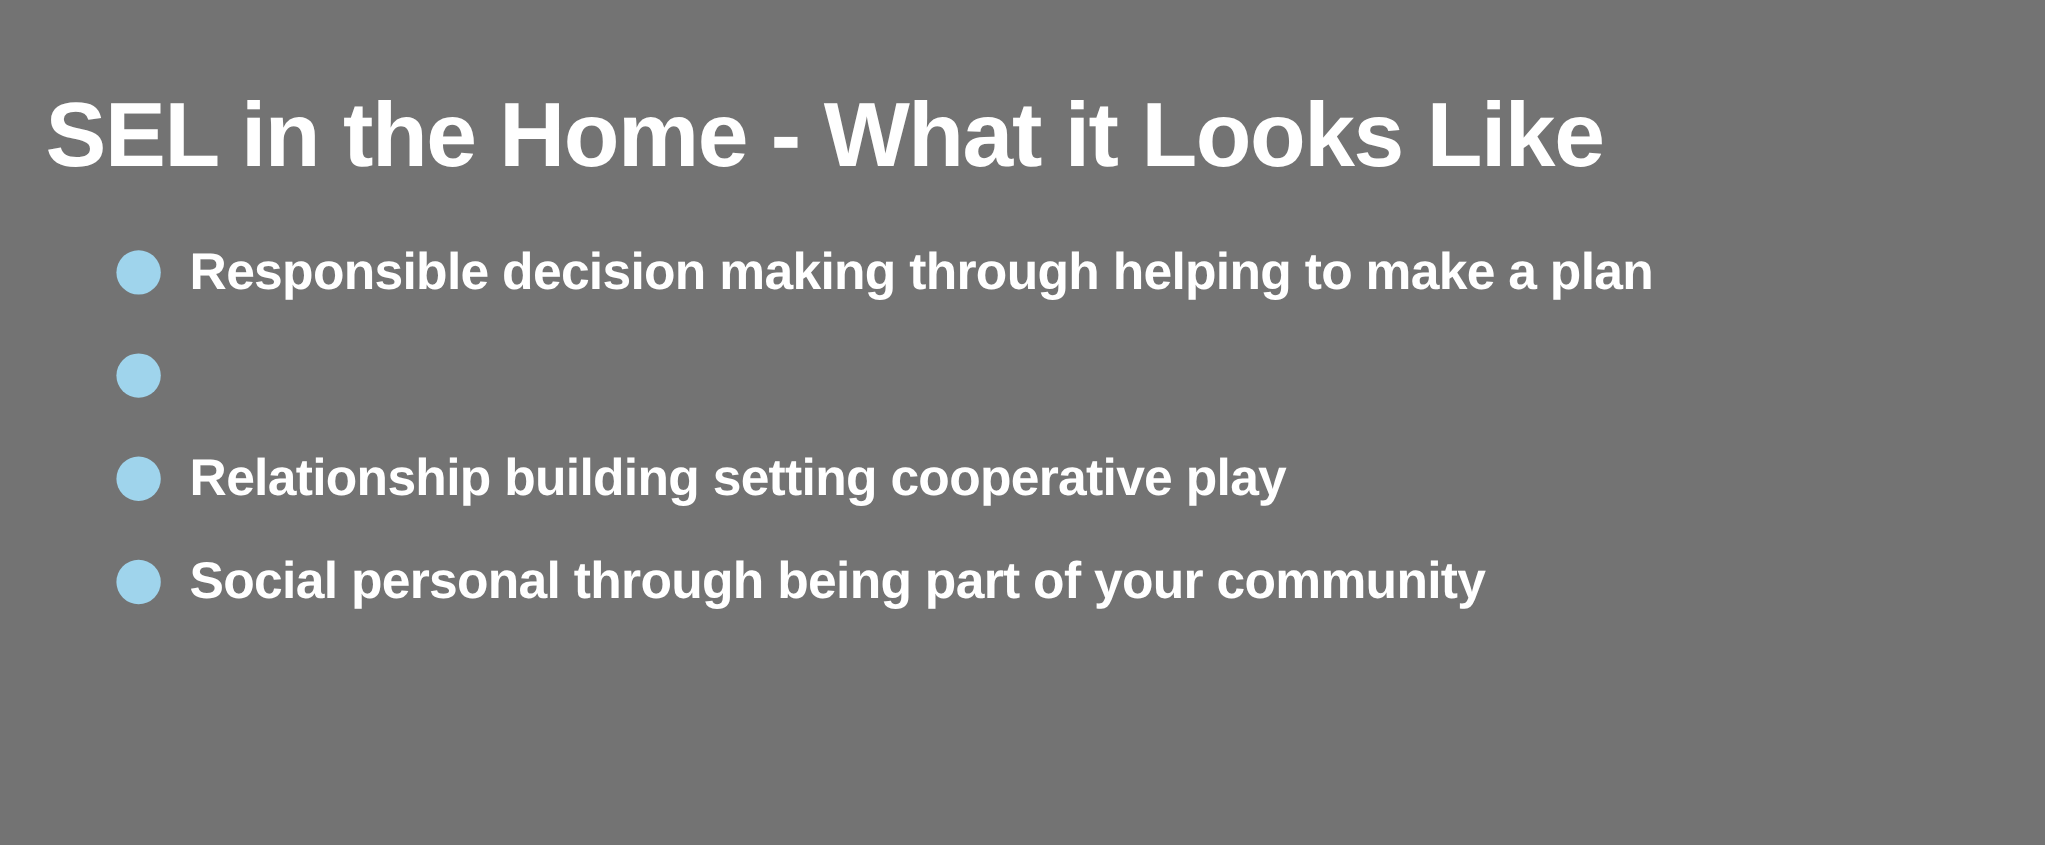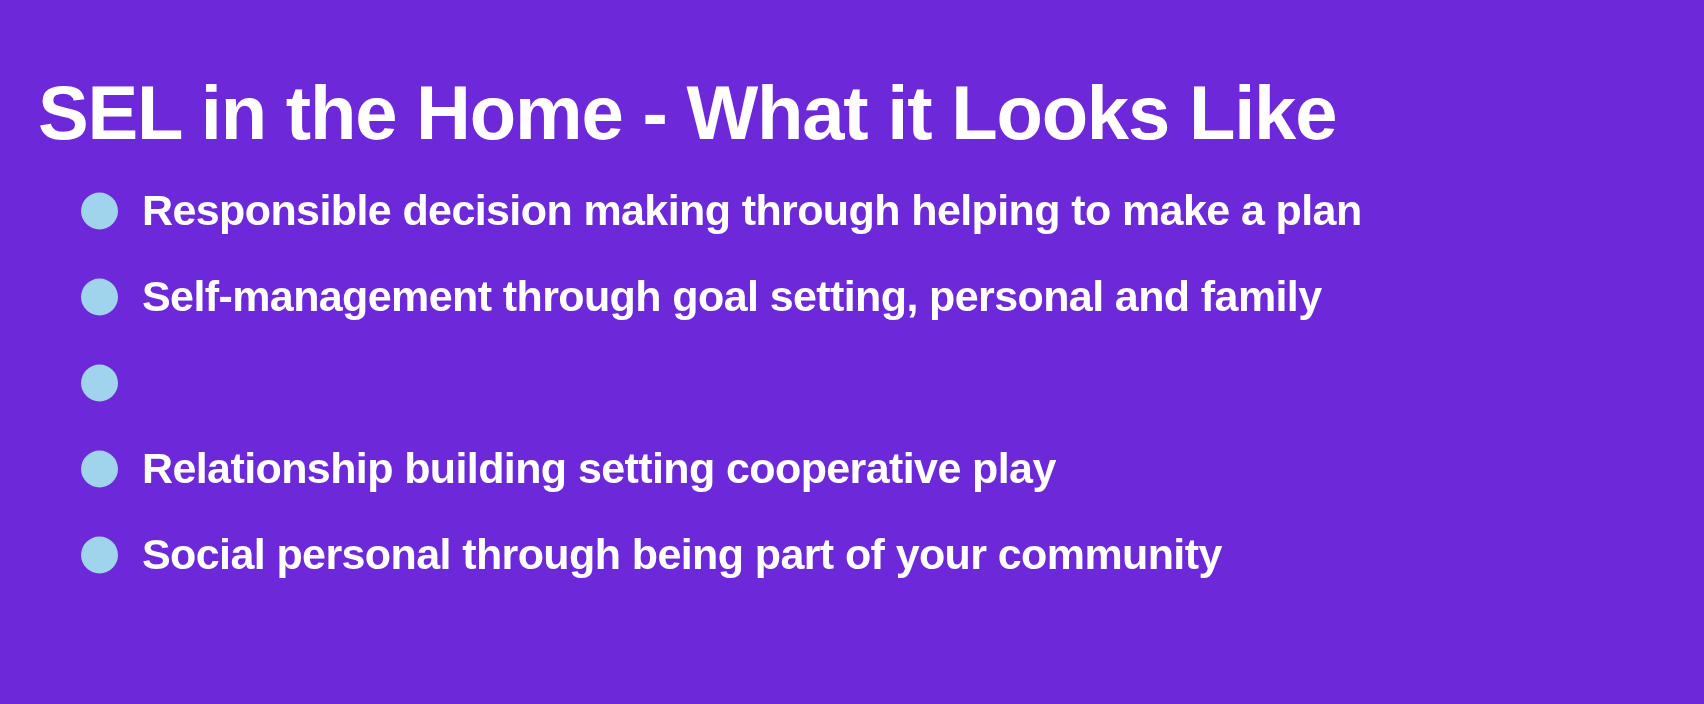--- a/index.html
+++ b/index.html
@@ -30,21 +30,21 @@
     font-weight: 700;
     letter-spacing: -1.2px;
     line-height: 1.0;
     white-space: nowrap;
   }
   #bullet-list {
     position: absolute;
     left: 0;
     top: 168px;
     width: 1448px;
-    margin: 0;
+    margin: 16px;
     padding: 0;
     list-style: none;
   }
   .bullet-item {
     position: relative;
     height: 86px;
     margin: 0;
     padding: 0;
     display: flex;
     align-items: center;
@@ -69,35 +69,31 @@
     font-size: 43px;
     font-weight: 700;
     letter-spacing: -0.6px;
     line-height: 1.05;
     white-space: nowrap;
   }
 </style>
 </head>
 <body>
 
-<div id="slide" style="background: #6d28d9;">
+<div id="slide" style="background: #737373;">
 
   <h1 id="slide-title" style="color: rgb(255, 255, 255);">SEL in the Home - What it Looks Like</h1>
 
   <ul id="bullet-list">
 
     <li class="bullet-item">
       <span class="bullet-dot" style="background: rgb(159, 212, 236);"></span>
       <span class="bullet-text" style="color: rgb(255, 255, 255);">Responsible decision making through helping to make a plan</span>
     </li>
 
-    <li class="bullet-item">
-      <span class="bullet-dot" style="background: rgb(159, 212, 236);"></span>
-      <span class="bullet-text" style="color: rgb(255, 255, 255);">Self-management through goal setting, personal and family</span>
-    </li>
 
     <li class="bullet-item">
       <span class="bullet-dot" style="background: rgb(159, 212, 236);"></span>
     </li>
 
     <li class="bullet-item">
       <span class="bullet-dot" style="background: rgb(159, 212, 236);"></span>
       <span class="bullet-text" style="color: rgb(255, 255, 255);">Relationship building setting cooperative play</span>
     </li>
 

